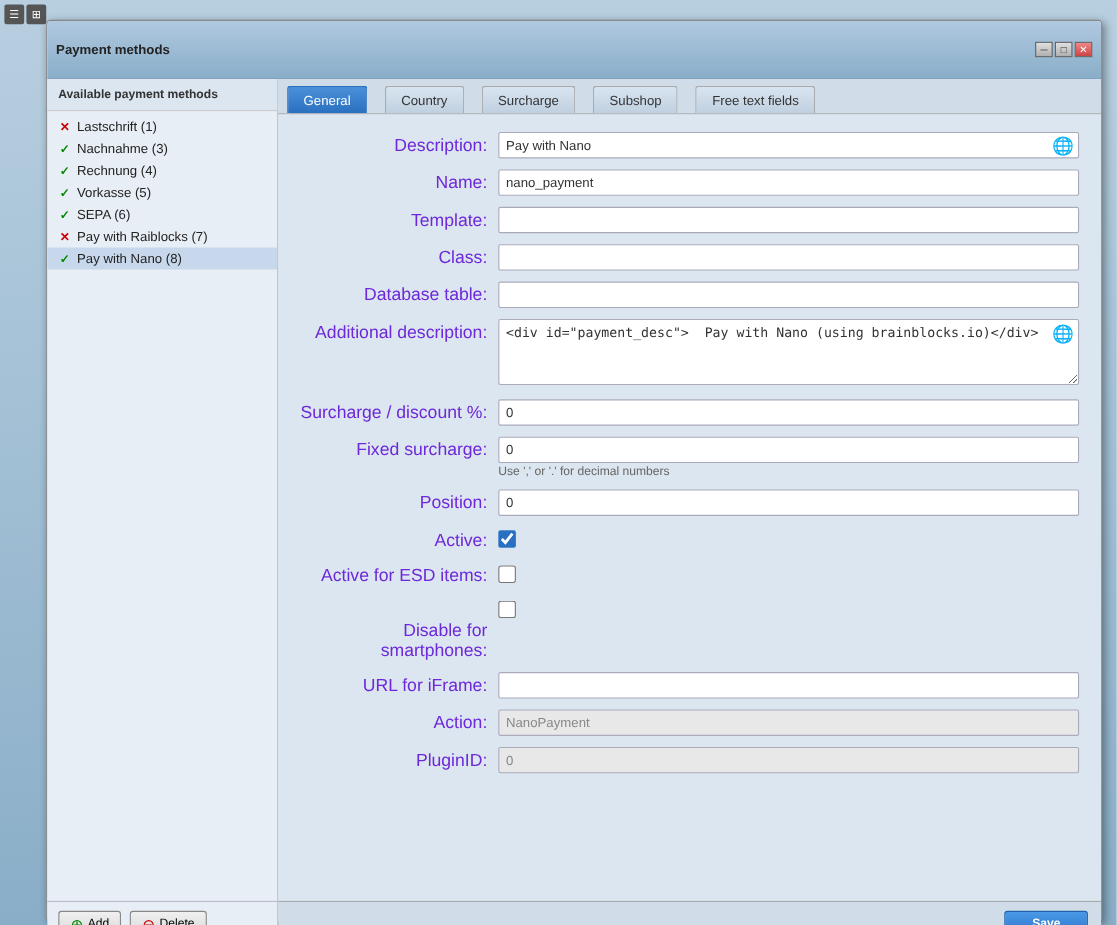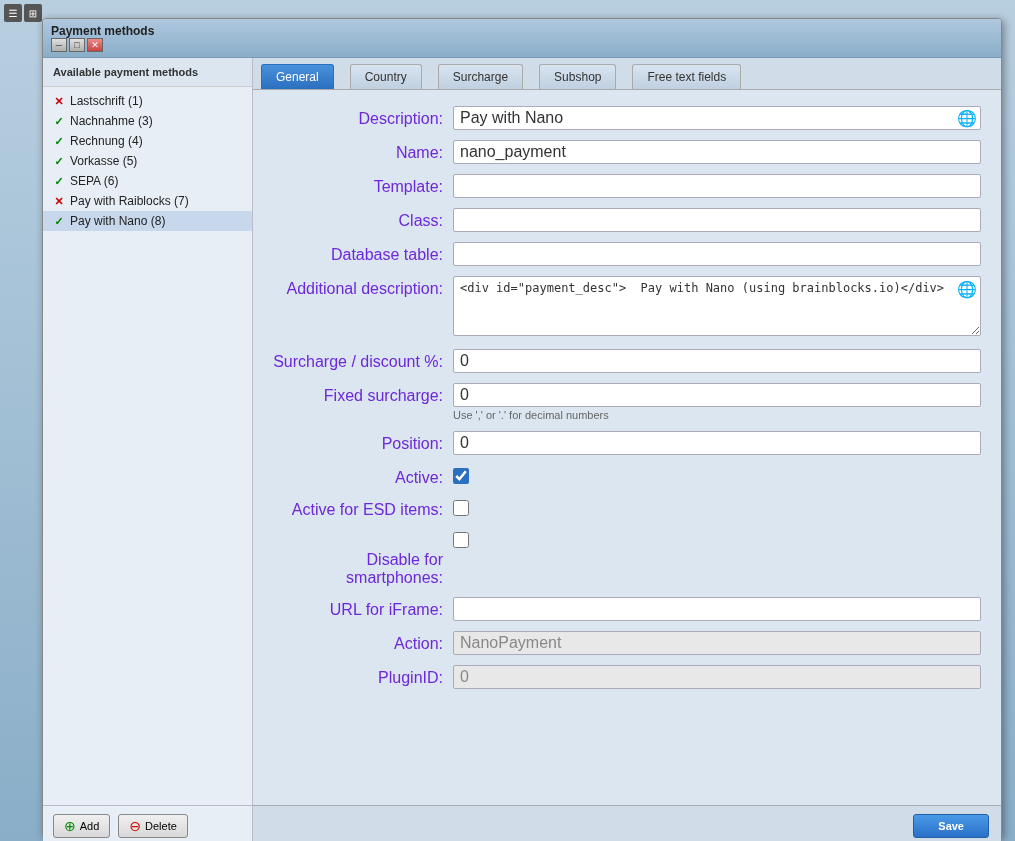--- a/index.html
+++ b/index.html
@@ -23,27 +23,26 @@
       left: 42px;
       width: 960px;
       height: 820px;
       background: #dce6f0;
       border: 1px solid #888;
       border-radius: 4px;
       box-shadow: 2px 2px 8px rgba(0,0,0,0.4);
     }
     .titlebar {
       background: linear-gradient(to bottom, #b0c8e0, #8aaec8);
-      padding: 5px 8px;
+      padding: 19px 8px;
       display: flex;
       align-items: flex-start;
       justify-content: space-between;
       border-radius: 4px 4px 0 0;
       border-bottom: 1px solid #7a9ab8;
-      flex-direction: column;
     }
     .titlebar-title {
       font-size: 12px;
       font-weight: bold;
       color: #222;
     }
     .titlebar-controls {
       display: flex;
       gap: 2px;
     }
@@ -179,21 +178,21 @@
     .form-control-wrap {
       flex: 1;
       position: relative;
     }
     .form-input {
       width: 100%;
       height: 24px;
       border: 1px solid #aab;
       border-radius: 2px;
       padding: 2px 6px;
-      font-size: 16px;
+      font-size: 12px;
       background: #fff;
       color: #333;
     }
     .form-input:disabled, .form-input.readonly {
       background: #e8e8e8;
       color: #888;
     }
     .form-textarea {
       width: 100%;
       height: 60px;

